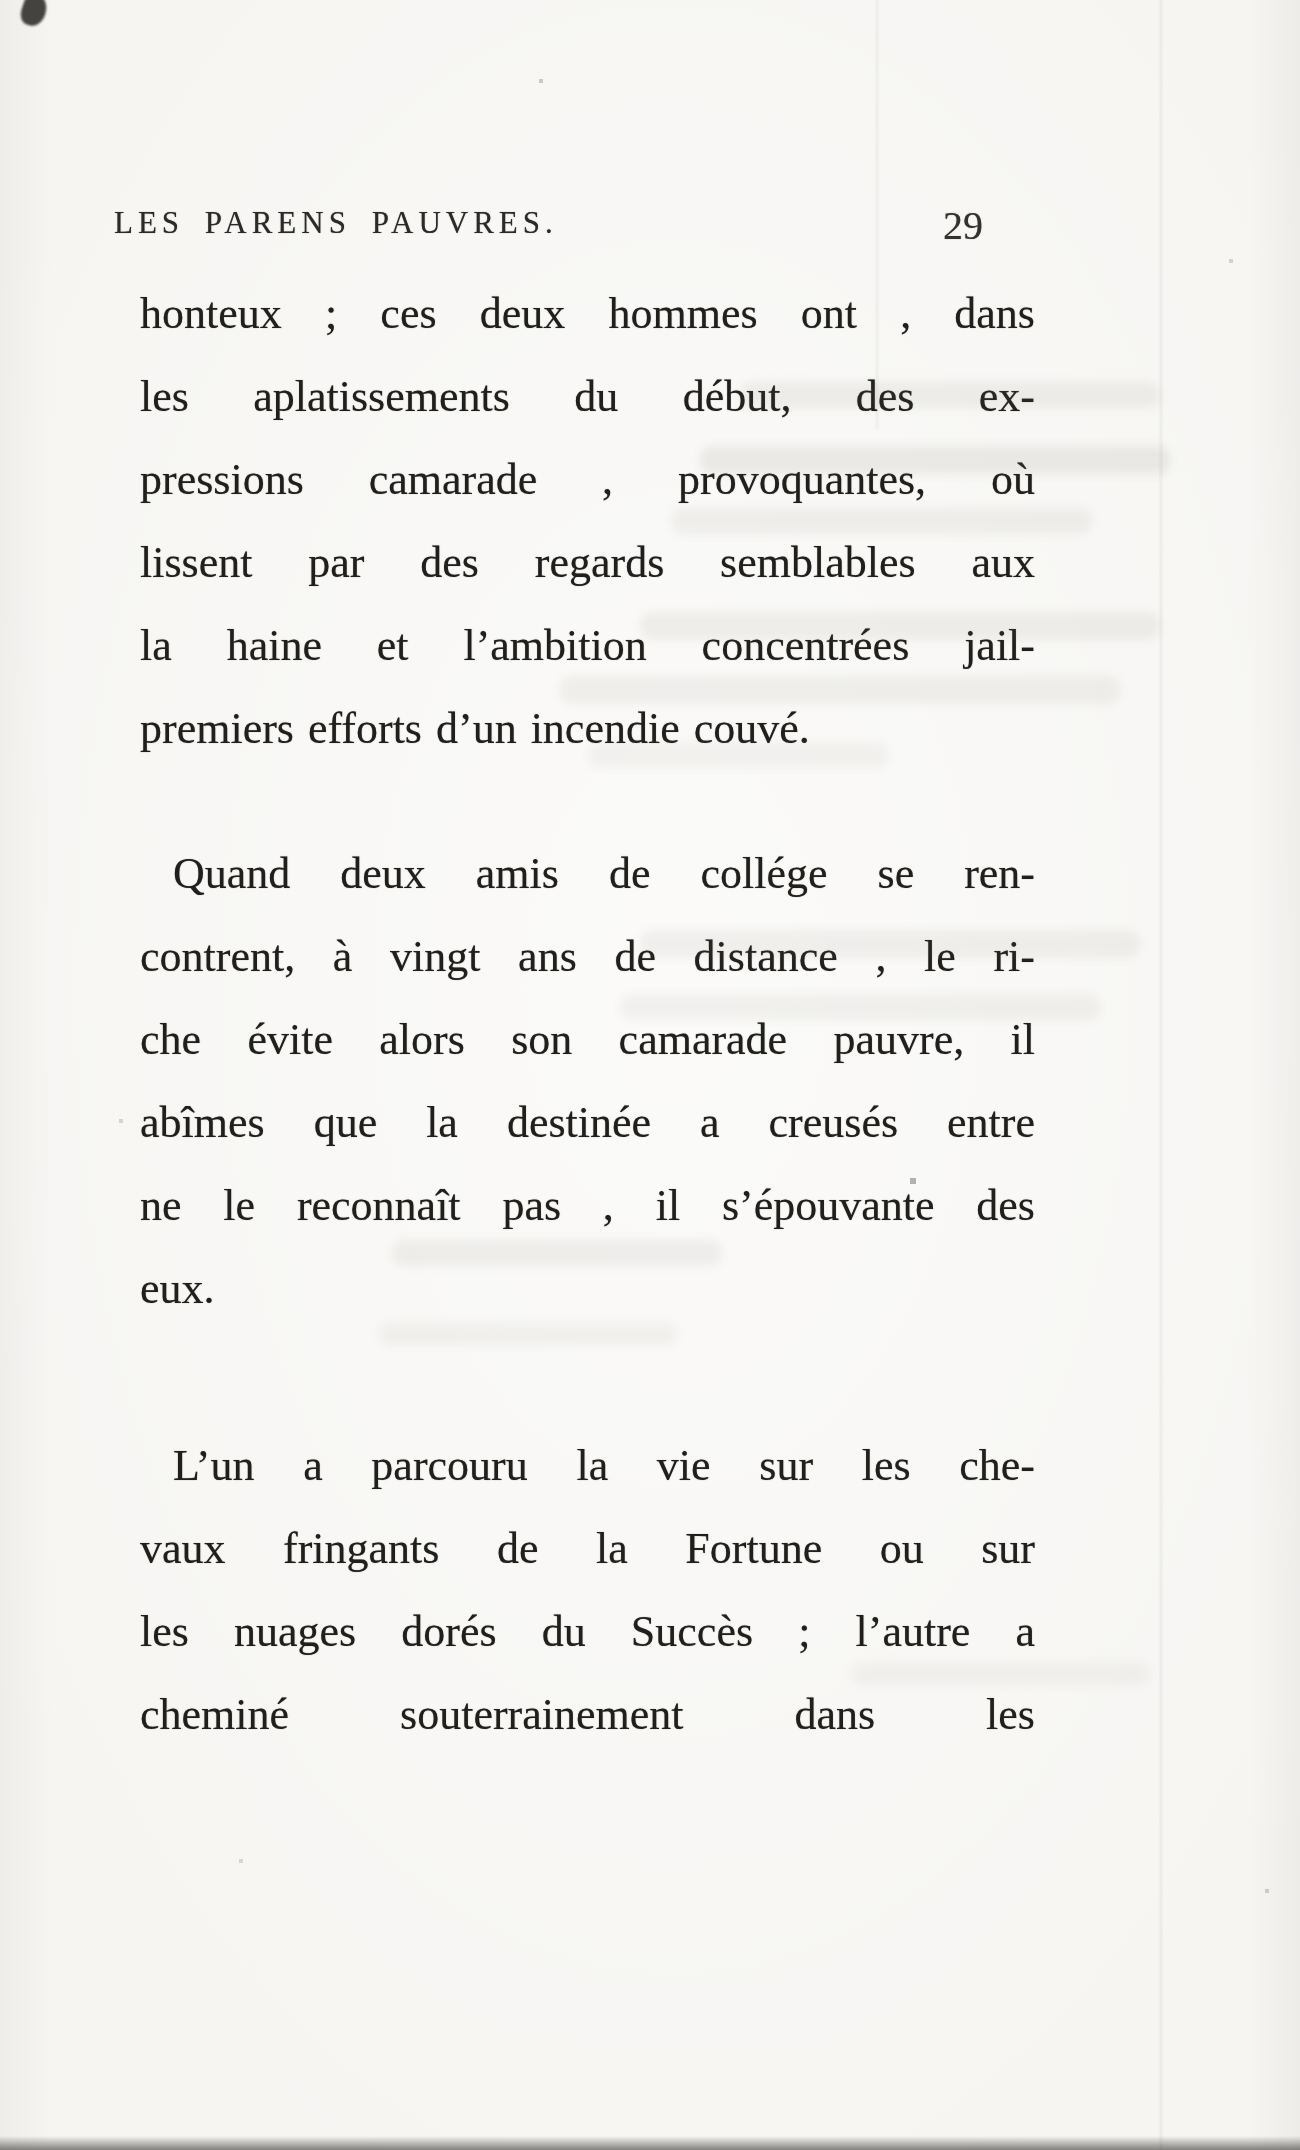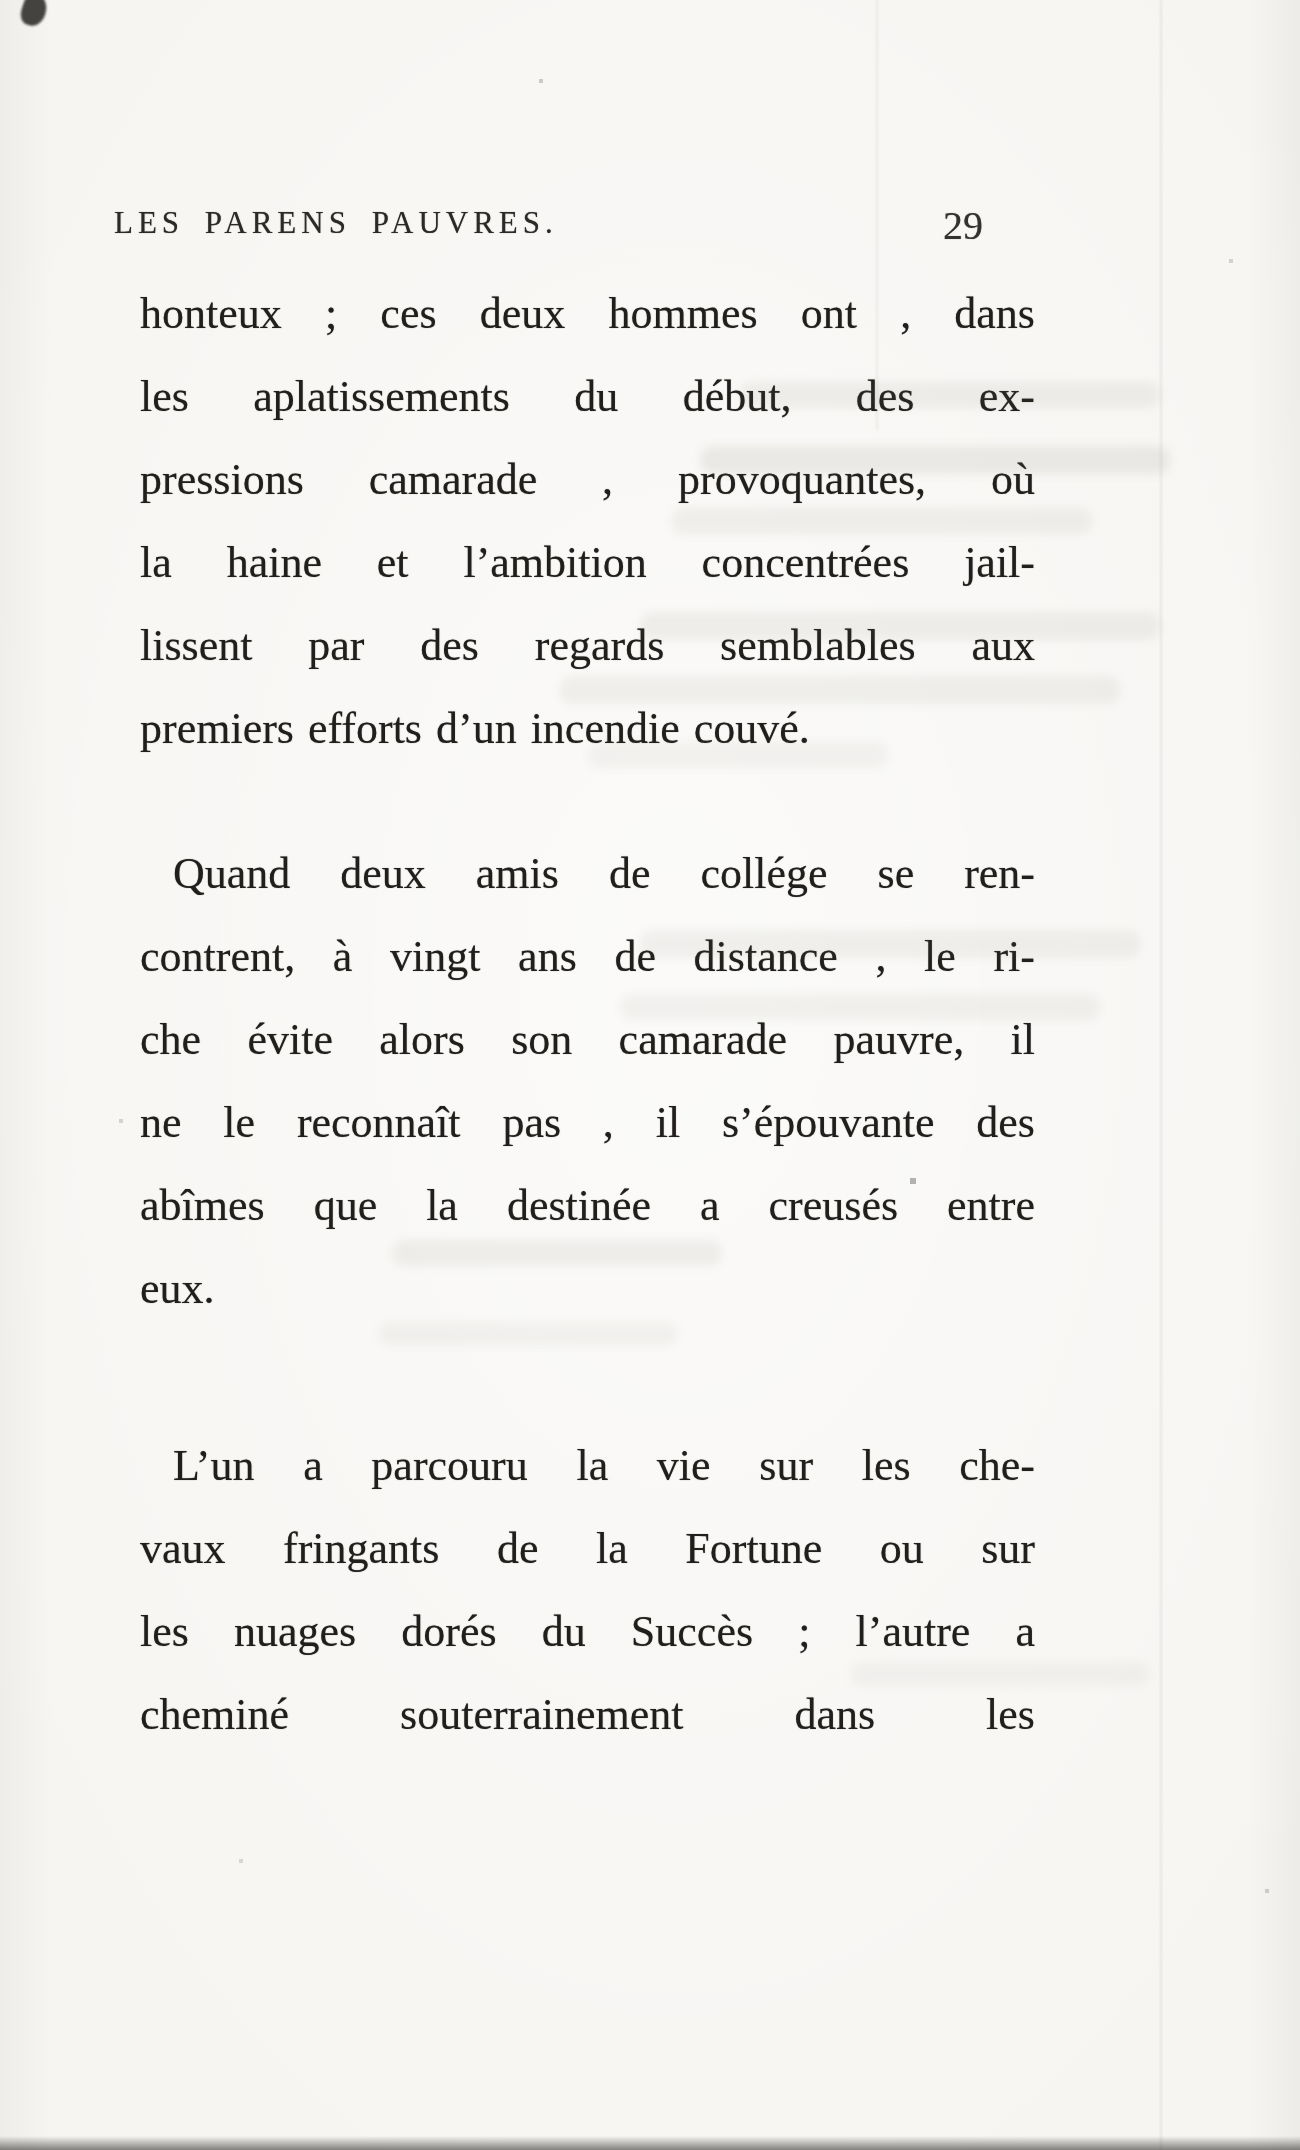--- a/index.html
+++ b/index.html
@@ -144,31 +144,31 @@
 
   <div class="header">
     <span class="running-title">LES PARENS PAUVRES.</span>
     <span class="page-number">29</span>
   </div>
 
   <div class="paragraph para-1">
     <div class="line">honteux ; ces deux hommes ont , dans</div>
     <div class="line">les aplatissements du début, des ex-</div>
     <div class="line">pressions camarade , provoquantes, où</div>
+    <div class="line">lissent par des regards semblables aux</div>
     <div class="line">la haine et l’ambition concentrées jail-</div>
-    <div class="line">lissent par des regards semblables aux</div>
     <div class="line endline">premiers efforts d’un incendie couvé.</div>
   </div>
 
   <div class="paragraph para-2">
     <div class="line indent">Quand deux amis de collége se ren-</div>
     <div class="line">contrent, à vingt ans de distance , le ri-</div>
     <div class="line">che évite alors son camarade pauvre, il</div>
+    <div class="line">abîmes que la destinée a creusés entre</div>
     <div class="line">ne le reconnaît pas , il s’épouvante des</div>
-    <div class="line">abîmes que la destinée a creusés entre</div>
     <div class="line endline">eux.</div>
   </div>
 
   <div class="paragraph para-3">
     <div class="line indent">L’un a parcouru la vie sur les che-</div>
     <div class="line">vaux fringants de la Fortune ou sur</div>
     <div class="line">les nuages dorés du Succès ; l’autre a</div>
     <div class="line">cheminé souterrainement dans les</div>
   </div>
 

